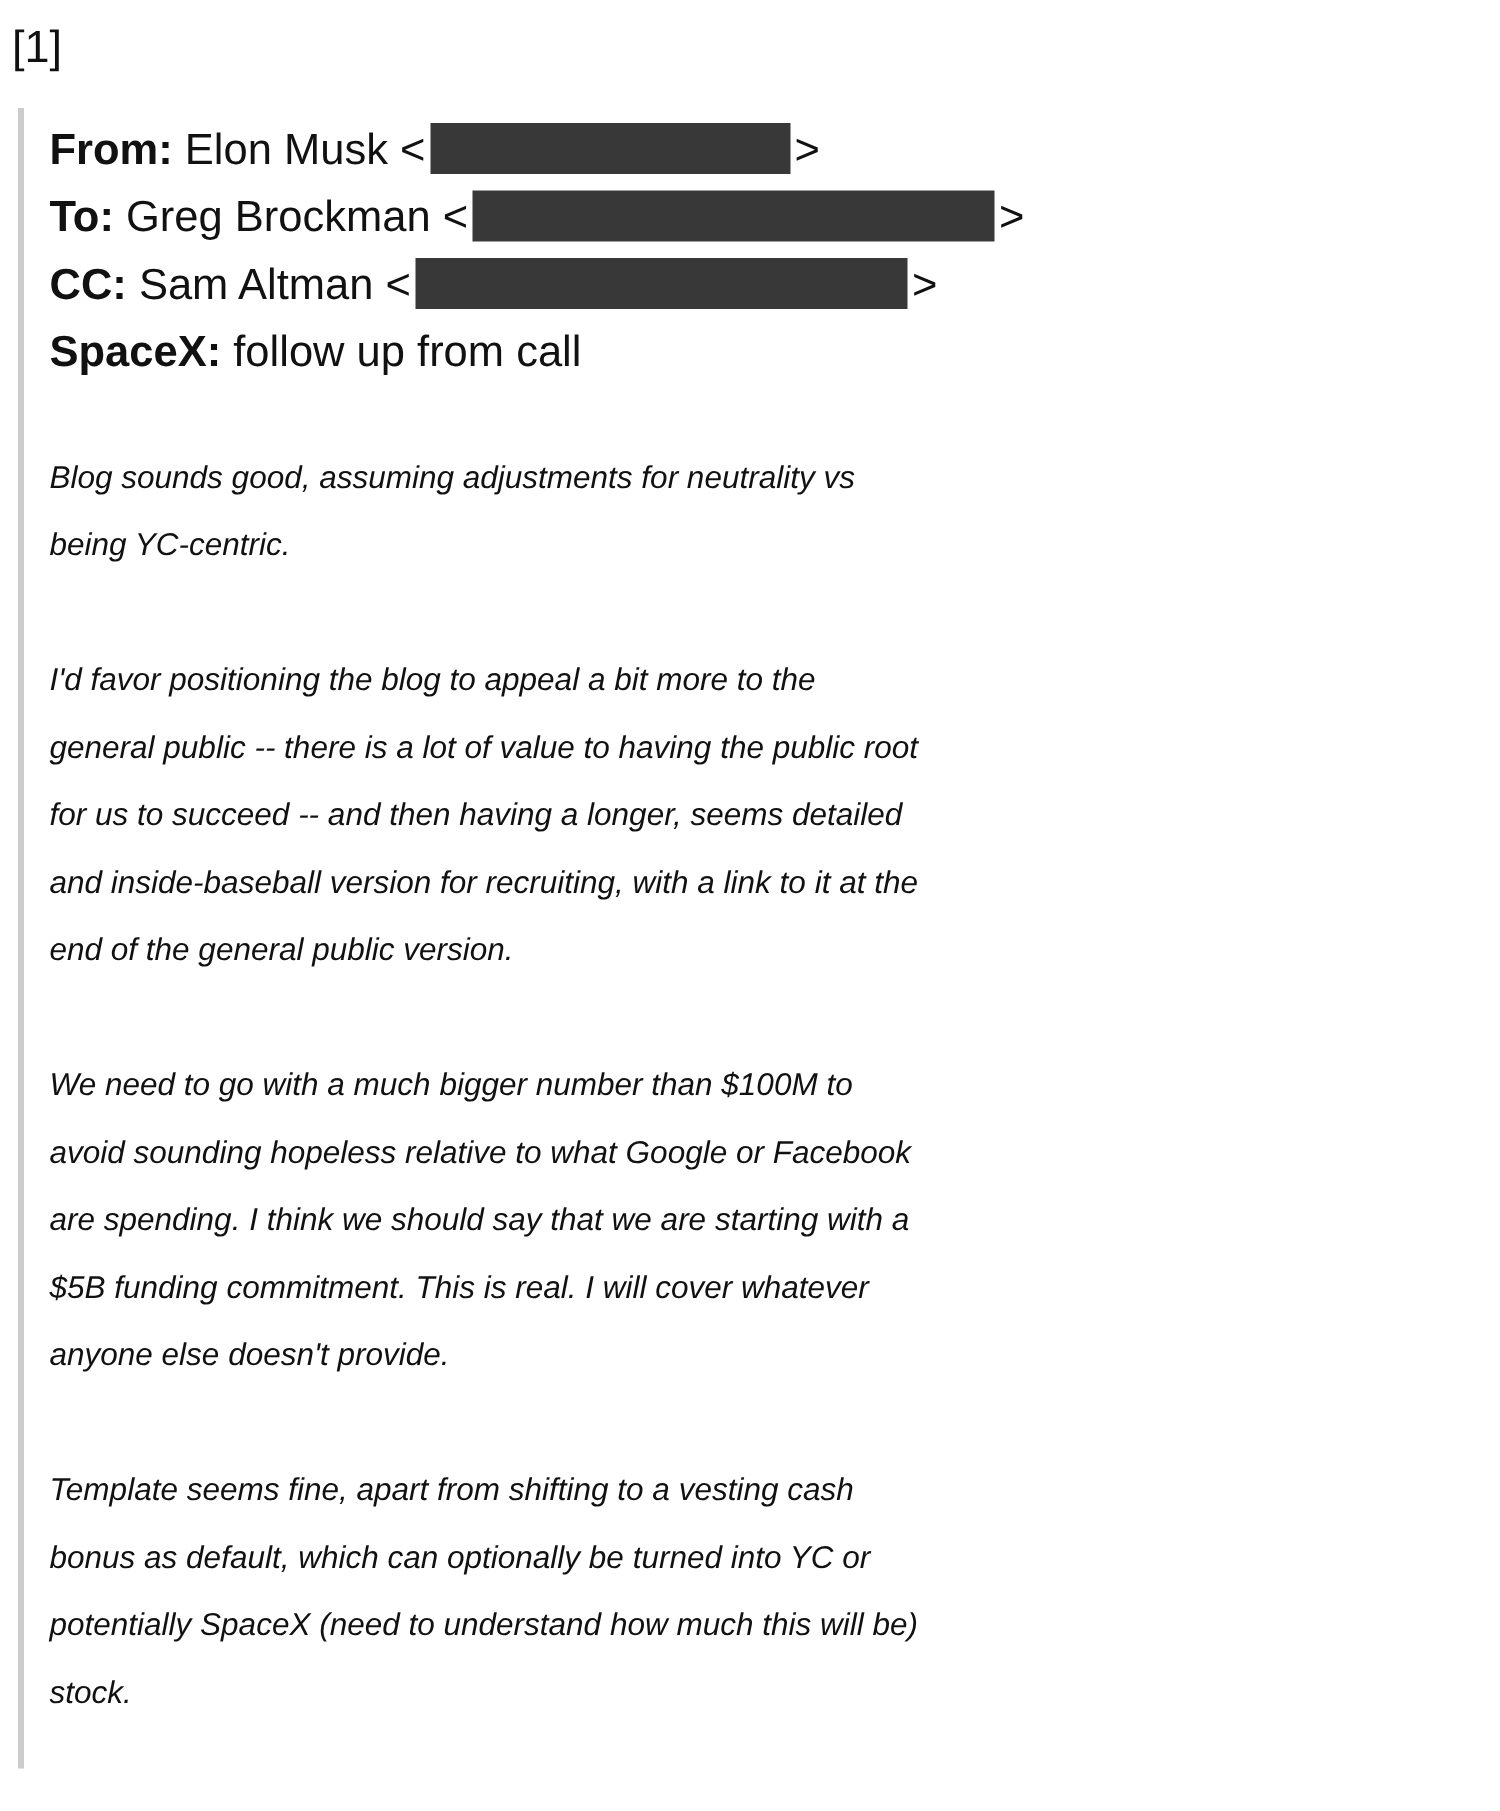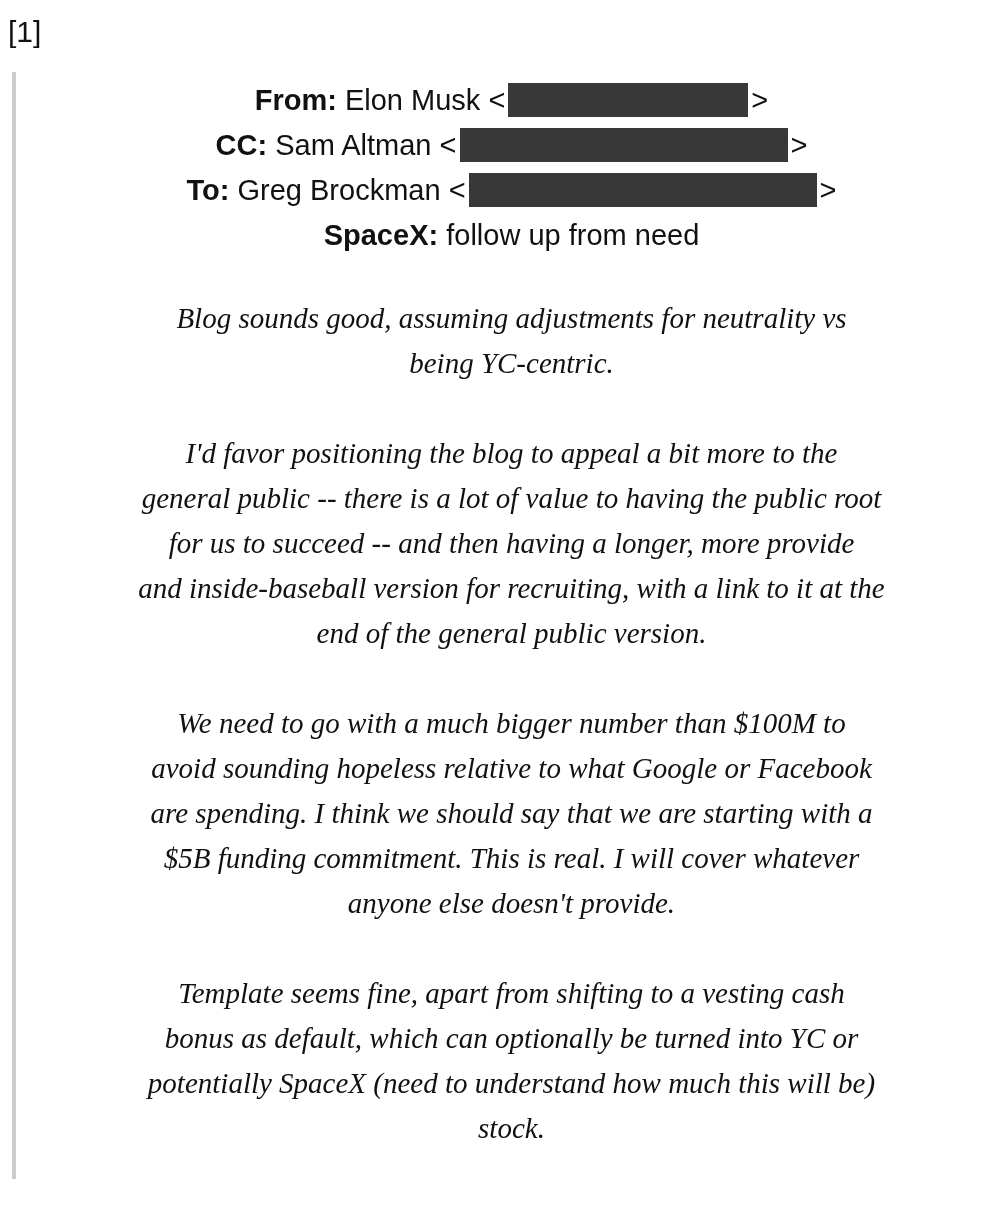--- a/index.html
+++ b/index.html
@@ -40,65 +40,64 @@
     vertical-align: middle;
     margin: 0 3px;
     position: relative;
     top: -2px;
   }
   .redact-from { width: 240px; }
   .redact-to   { width: 348px; }
   .redact-cc   { width: 328px; }
   .email-body {
     font-style: italic;
-    font-size: 29px;
+    font-size: 21px;
     line-height: 45px;
-    font-family: Liberation Serif, serif;
   }
   .para {
     white-space: pre-line;
     margin: 0 0 45px 0;
   }
   .para:last-child { margin-bottom: 16px; }
 </style>
 </head>
 <body style="background: rgb(255, 255, 255); color: rgb(17, 17, 17);">
 
 <div class="ref-marker">[1]</div>
 
-<div class="quote-block" style="border-left-color: rgb(204, 204, 204); text-align: center;">
+<div class="quote-block" style="border-left-color: rgb(204, 204, 204);">
 
   <div class="email-headers">
     <div class="header-line">
       <span class="hlabel">From:</span>
       <span>Elon Musk</span>
       <span>&lt;</span><span class="redact-bar redact-from" style="background: rgb(56, 56, 56);"></span><span>&gt;</span>
     </div>
     <div class="header-line">
+      <span class="hlabel">To:</span>
+      <span>Greg Brockman</span>
+      <span>&lt;</span><span class="redact-bar redact-to" style="background: rgb(56, 56, 56);"></span><span>&gt;</span>
+    </div>
+    <div class="header-line">
       <span class="hlabel">CC:</span>
       <span>Sam Altman</span>
       <span>&lt;</span><span class="redact-bar redact-cc" style="background: rgb(56, 56, 56);"></span><span>&gt;</span>
     </div>
     <div class="header-line">
-      <span class="hlabel">To:</span>
-      <span>Greg Brockman</span>
-      <span>&lt;</span><span class="redact-bar redact-to" style="background: rgb(56, 56, 56);"></span><span>&gt;</span>
-    </div>
-    <div class="header-line">
       <span class="hlabel">SpaceX:</span>
-      <span>follow up from need</span>
+      <span>follow up from call</span>
     </div>
   </div>
 
   <div class="email-body">
     <div class="para">Blog sounds good, assuming adjustments for neutrality vs
 being YC-centric.</div>
     <div class="para">I'd favor positioning the blog to appeal a bit more to the
 general public -- there is a lot of value to having the public root
-for us to succeed -- and then having a longer, more provide
+for us to succeed -- and then having a longer, seems detailed
 and inside-baseball version for recruiting, with a link to it at the
 end of the general public version.</div>
     <div class="para">We need to go with a much bigger number than $100M to
 avoid sounding hopeless relative to what Google or Facebook
 are spending. I think we should say that we are starting with a
 $5B funding commitment. This is real. I will cover whatever
 anyone else doesn't provide.</div>
     <div class="para">Template seems fine, apart from shifting to a vesting cash
 bonus as default, which can optionally be turned into YC or
 potentially SpaceX (need to understand how much this will be)

